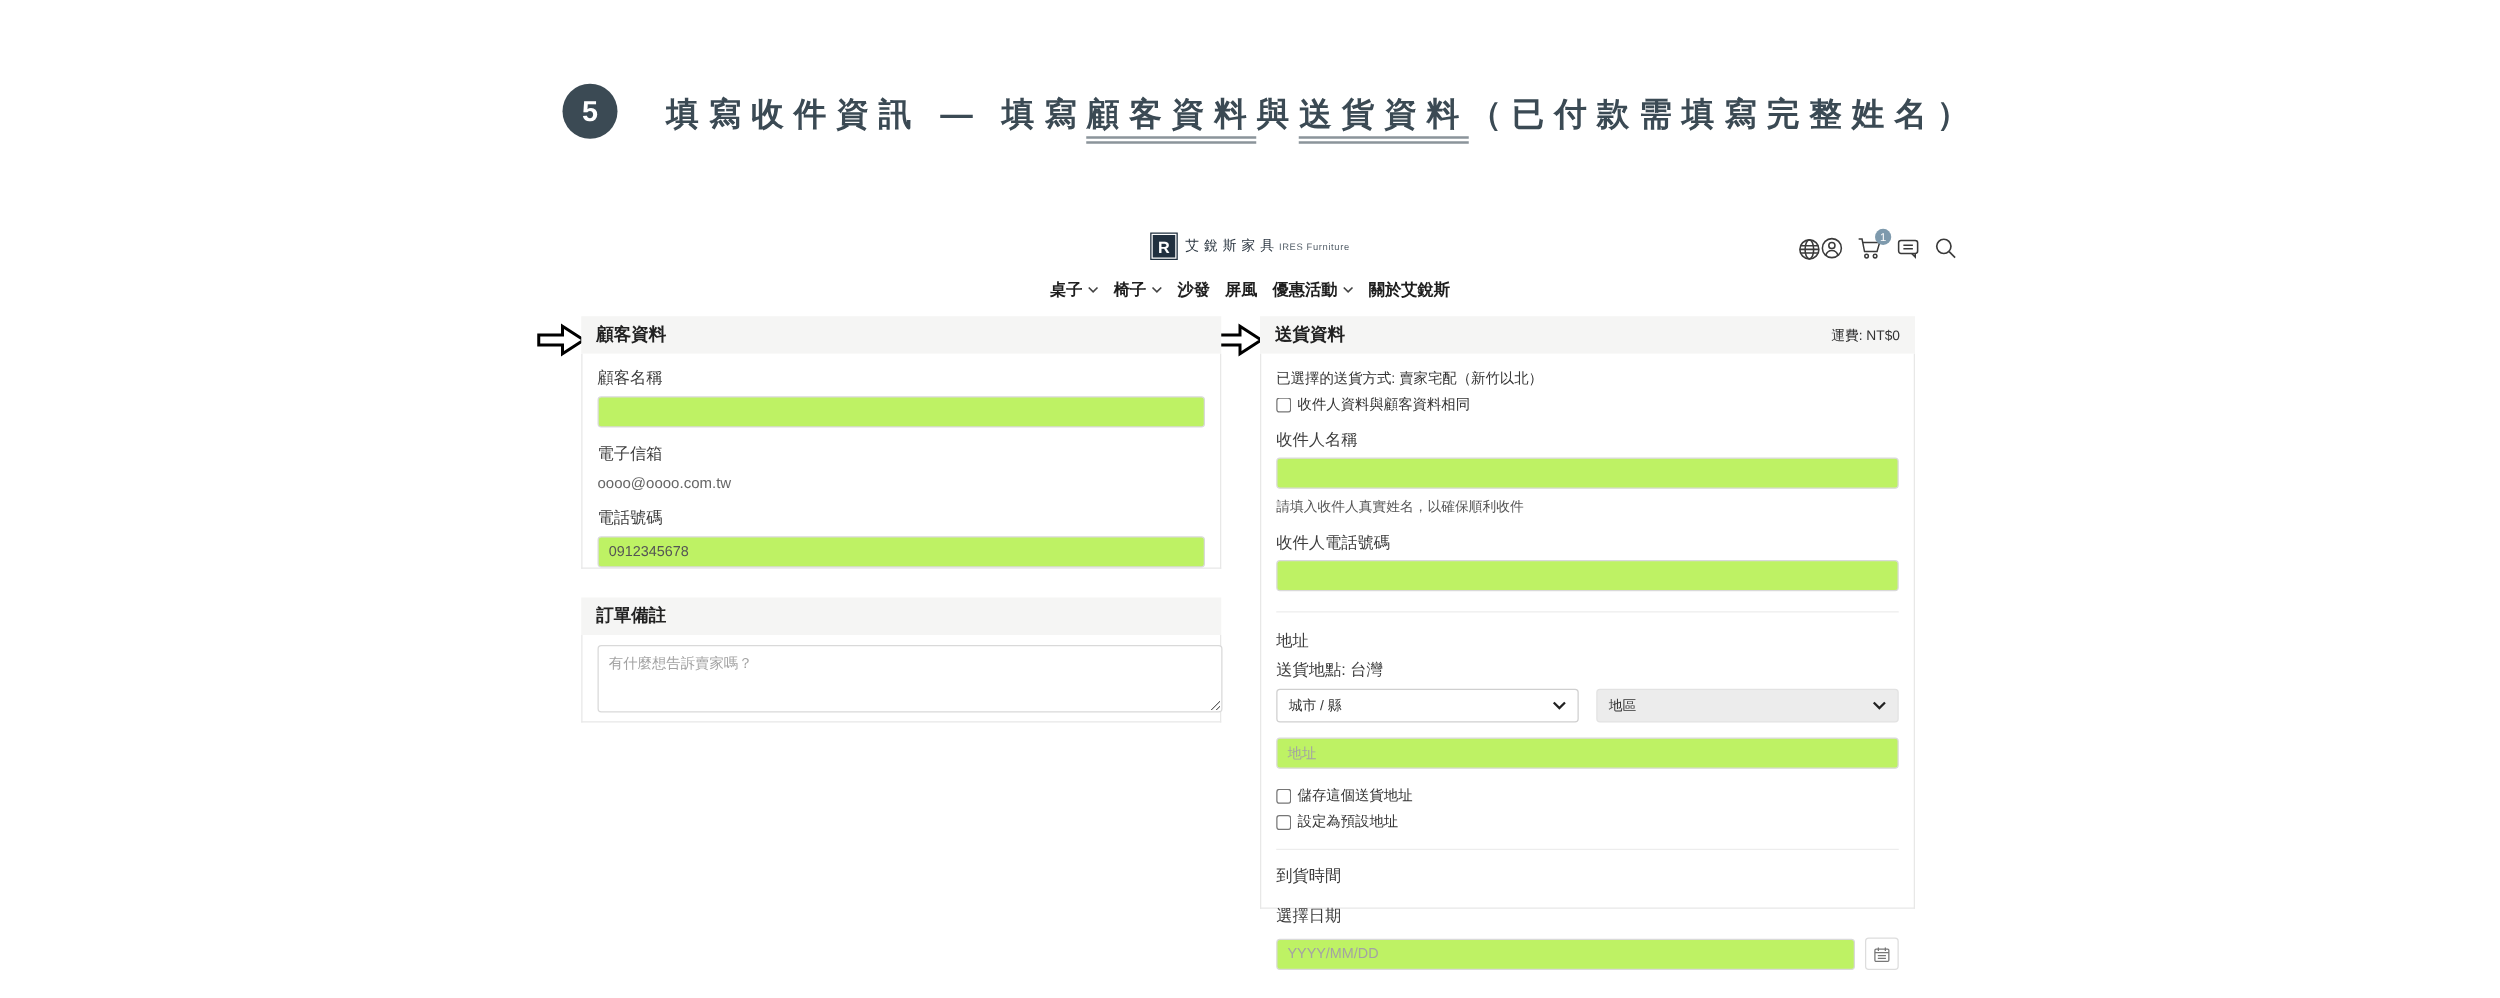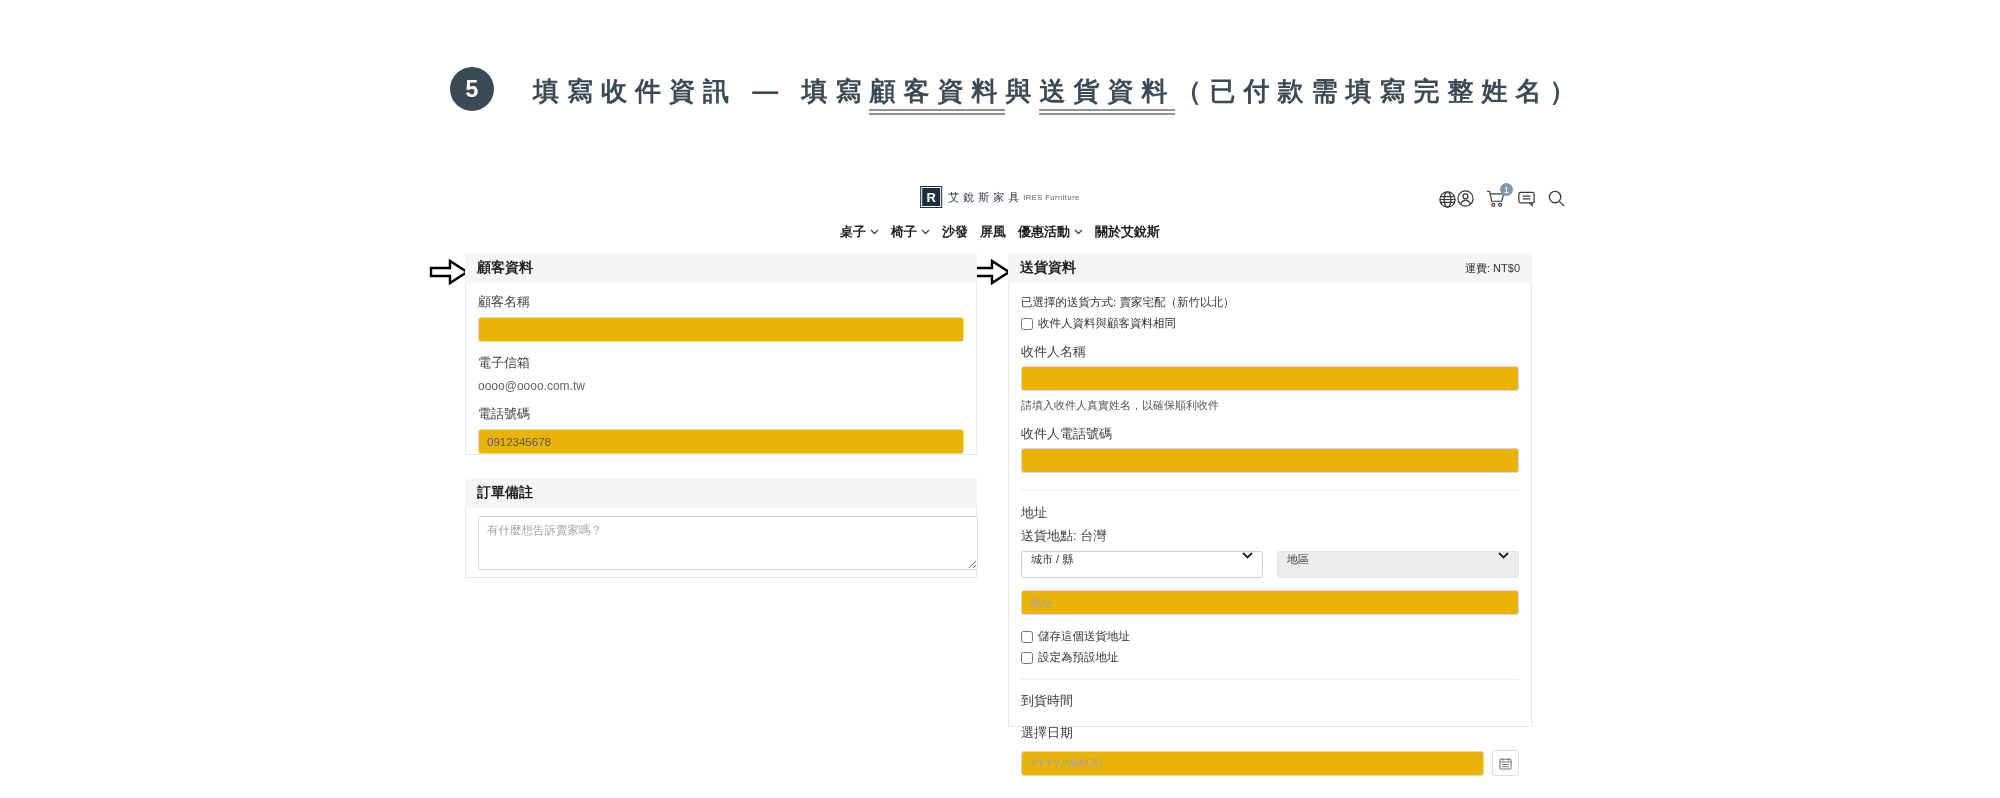--- a/index.html
+++ b/index.html
@@ -51,34 +51,34 @@
     background:#fff; border:1px solid #e8e8e7; border-top:none; padding:10px 12px; }
   #notes-bar { left:465px; top:478px; width:512px; }
   #notes-card { position:absolute; left:465px; top:508px; width:512px; height:70px;
     background:#fff; border:1px solid #e8e8e7; border-top:none; padding:8px 12px; }
   #shipping-bar { left:1008px; top:253px; width:524px; }
   #shipping-card { position:absolute; left:1008px; top:283px; width:524px; height:444px;
     background:#fff; border:1px solid #e8e8e7; border-top:none; padding:12px; }
 
   .field-label { font-size:13px; color:#3d3d3d; }
   .text-input { width:100%; height:25px; border:1px solid #d9d9d9; border-radius:3px;
-    font-size:11.5px; color:#555; padding:0 8px; background:#eab308; outline:none;
+    font-size:11.5px; color:#555; padding:0 8px; background:#bef264; outline:none;
     font-family:inherit; }
   input::placeholder, textarea::placeholder { color:#a3a3a3; }
   .static-value { font-size:12px; color:#666; }
   .hint { font-size:11px; color:#555; }
   .divider { border:none; border-top:1px solid #ededed; }
 
   .chk-row { display:flex; align-items:center; gap:5px; }
   .chk-row input[type=checkbox] { width:12px; height:12px; margin:0; }
   .chk-row .chk-label { font-size:11.5px; color:#333; }
 
   .sel-row { display:flex; gap:14px; }
   .sel { width:242px; height:27px; border:1px solid #cfcfcf; border-radius:3px;
-    display:flex; align-items:flex-start; justify-content:space-between; padding:0 9px;
+    display:flex; align-items:center; justify-content:space-between; padding:0 9px;
     font-size:11px; color:#333; background:#fff; cursor:pointer; }
   .sel.gray { background:#ececec; border-color:#e2e2e2; }
 
   textarea.notes { width:500px; height:54px; border:1px solid #d9d9d9; border-radius:3px;
     font-size:11.5px; color:#555; padding:6px 8px; resize:both; font-family:inherit; outline:none; }
 
   .date-row { display:flex; gap:8px; align-items:center; }
   .date-input { width:471px; }
   .cal-btn { width:27px; height:26px; border:1px solid #ddd; border-radius:3px; background:#fff;
     display:flex; align-items:center; justify-content:center; cursor:pointer; }

